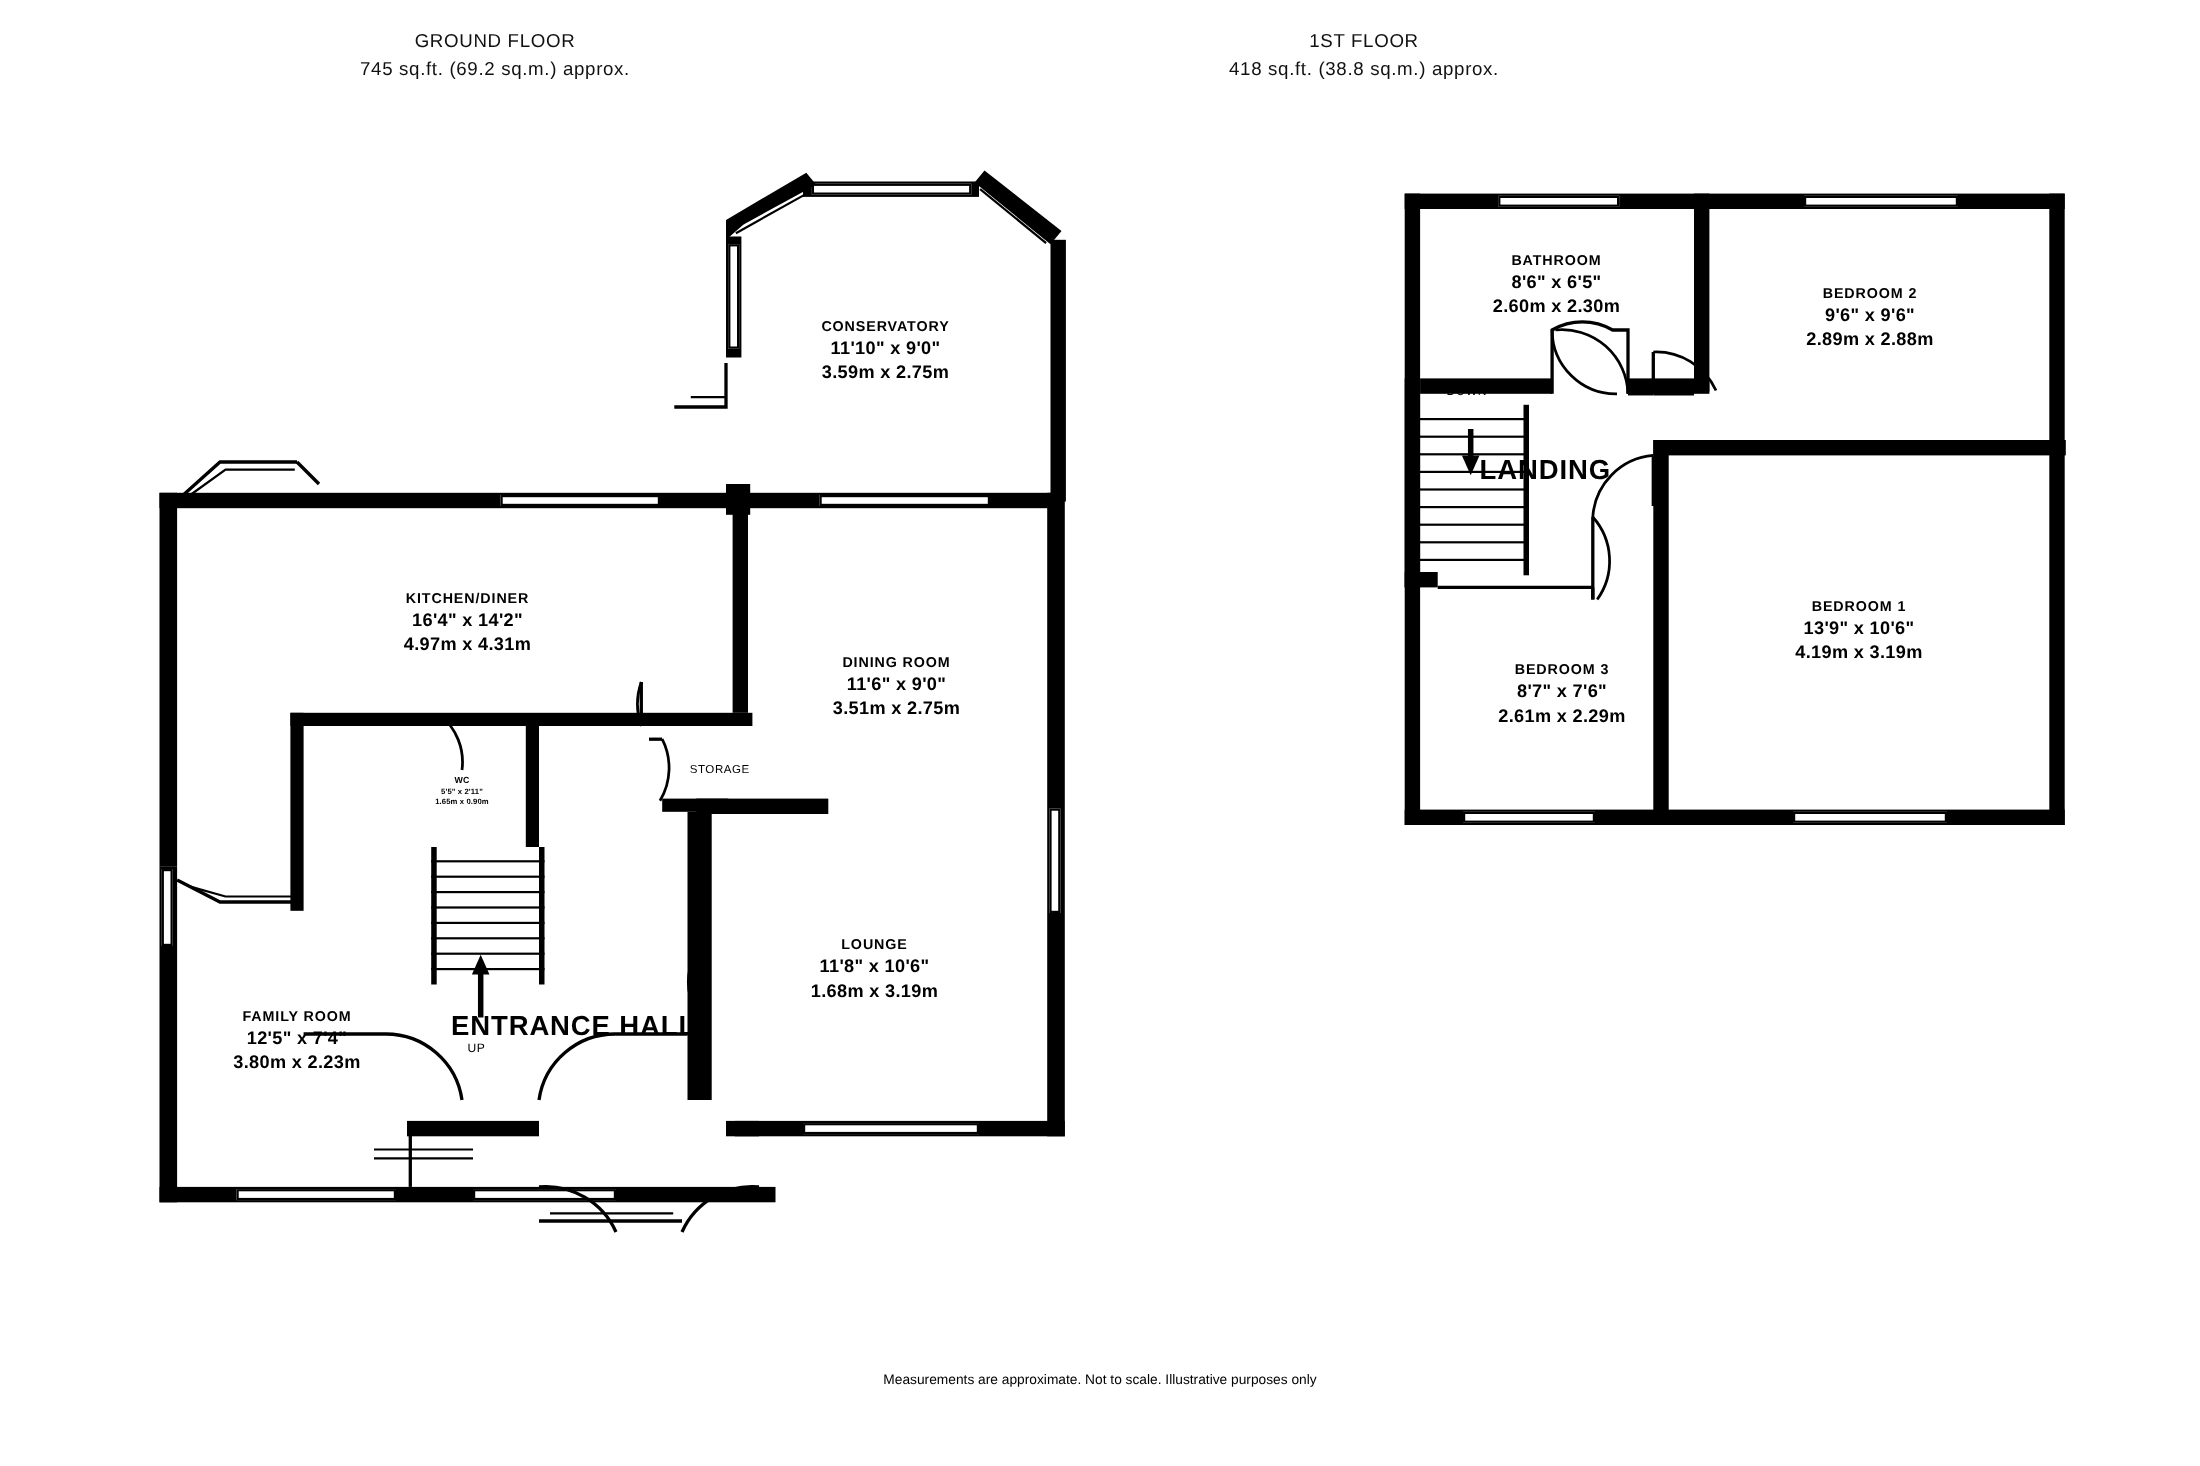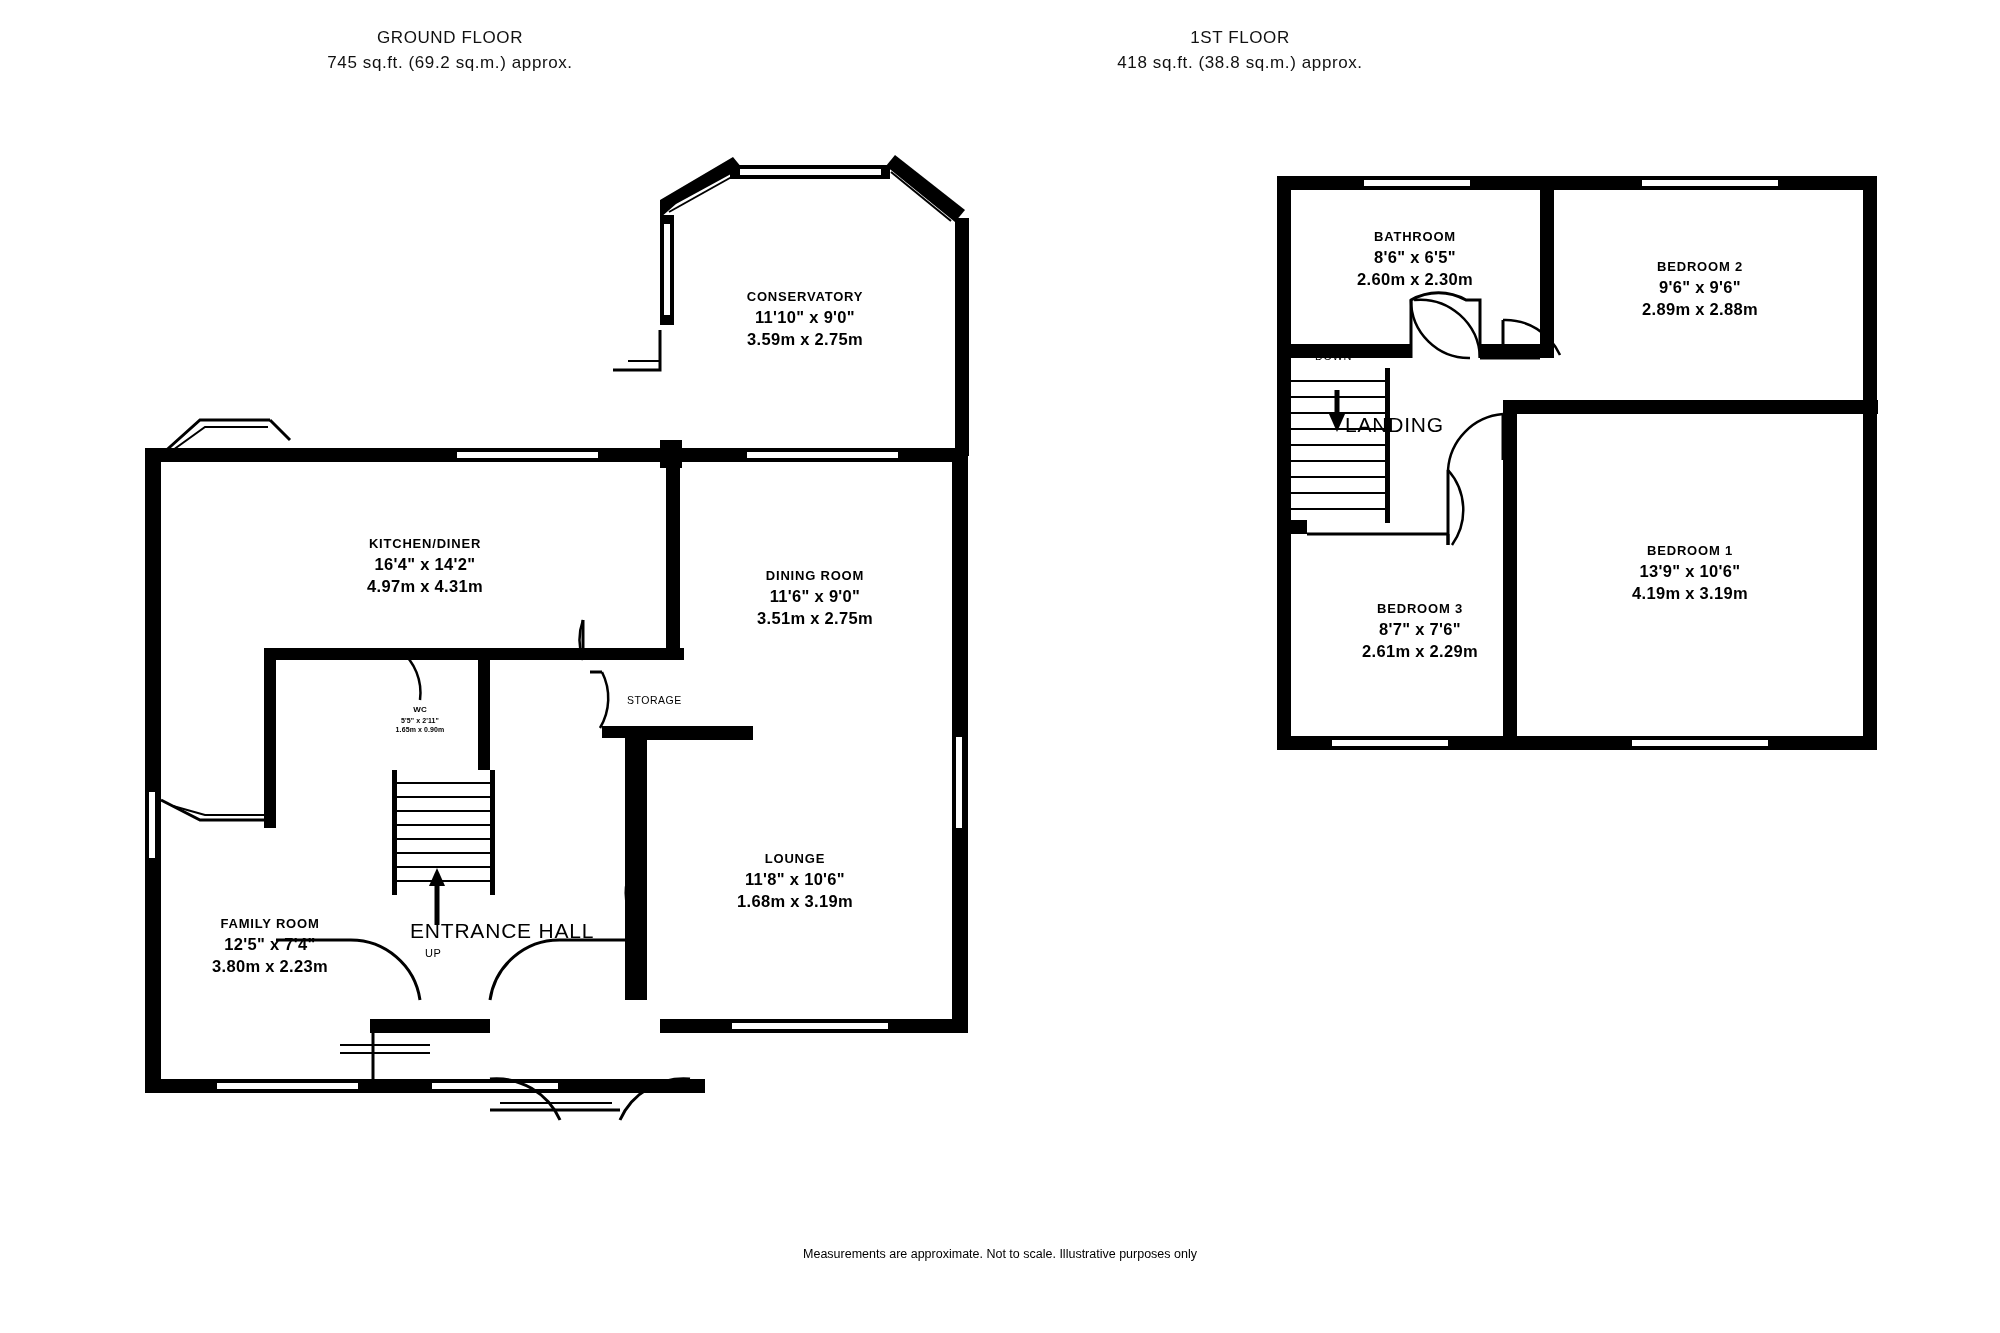--- a/index.html
+++ b/index.html
@@ -56,22 +56,22 @@
 
   .plainlabel {
     position: absolute;
     font-size: 11px;
     letter-spacing: 0.5px;
     font-weight: normal;
     white-space: nowrap;
   }
   .biglabel {
     position: absolute;
-    font-size: 21px;
-    font-weight: normal;
+    font-size: 25px;
+    font-weight: bold;
     letter-spacing: 0.8px;
     white-space: nowrap;
   }
 
   
   .footer {
     position: absolute;
     left: 0;
     width: 2000px;
     text-align: center;
@@ -231,21 +231,21 @@
       <span class="dim">11'10"  x 9'0"</span>
       <span class="dim">3.59m  x 2.75m</span>
     </div>
 
     <div class="room" style="left:270px; top:535px; width:310px;">
       <span class="name">KITCHEN/DINER</span>
       <span class="dim">16'4"  x 14'2"</span>
       <span class="dim">4.97m  x 4.31m</span>
     </div>
 
-    <div class="room" style="left:670px; top:567px; width:290px;">
+    <div class="room" style="left:670px; top:593px; width:290px;">
       <span class="name">DINING ROOM</span>
       <span class="dim">11'6"  x 9'0"</span>
       <span class="dim">3.51m  x 2.75m</span>
     </div>
 
     <div class="room" style="left:650px; top:850px; width:290px;">
       <span class="name">LOUNGE</span>
       <span class="dim">11'8"  x 10'6"</span>
       <span class="dim">1.68m  x 3.19m</span>
     </div>

